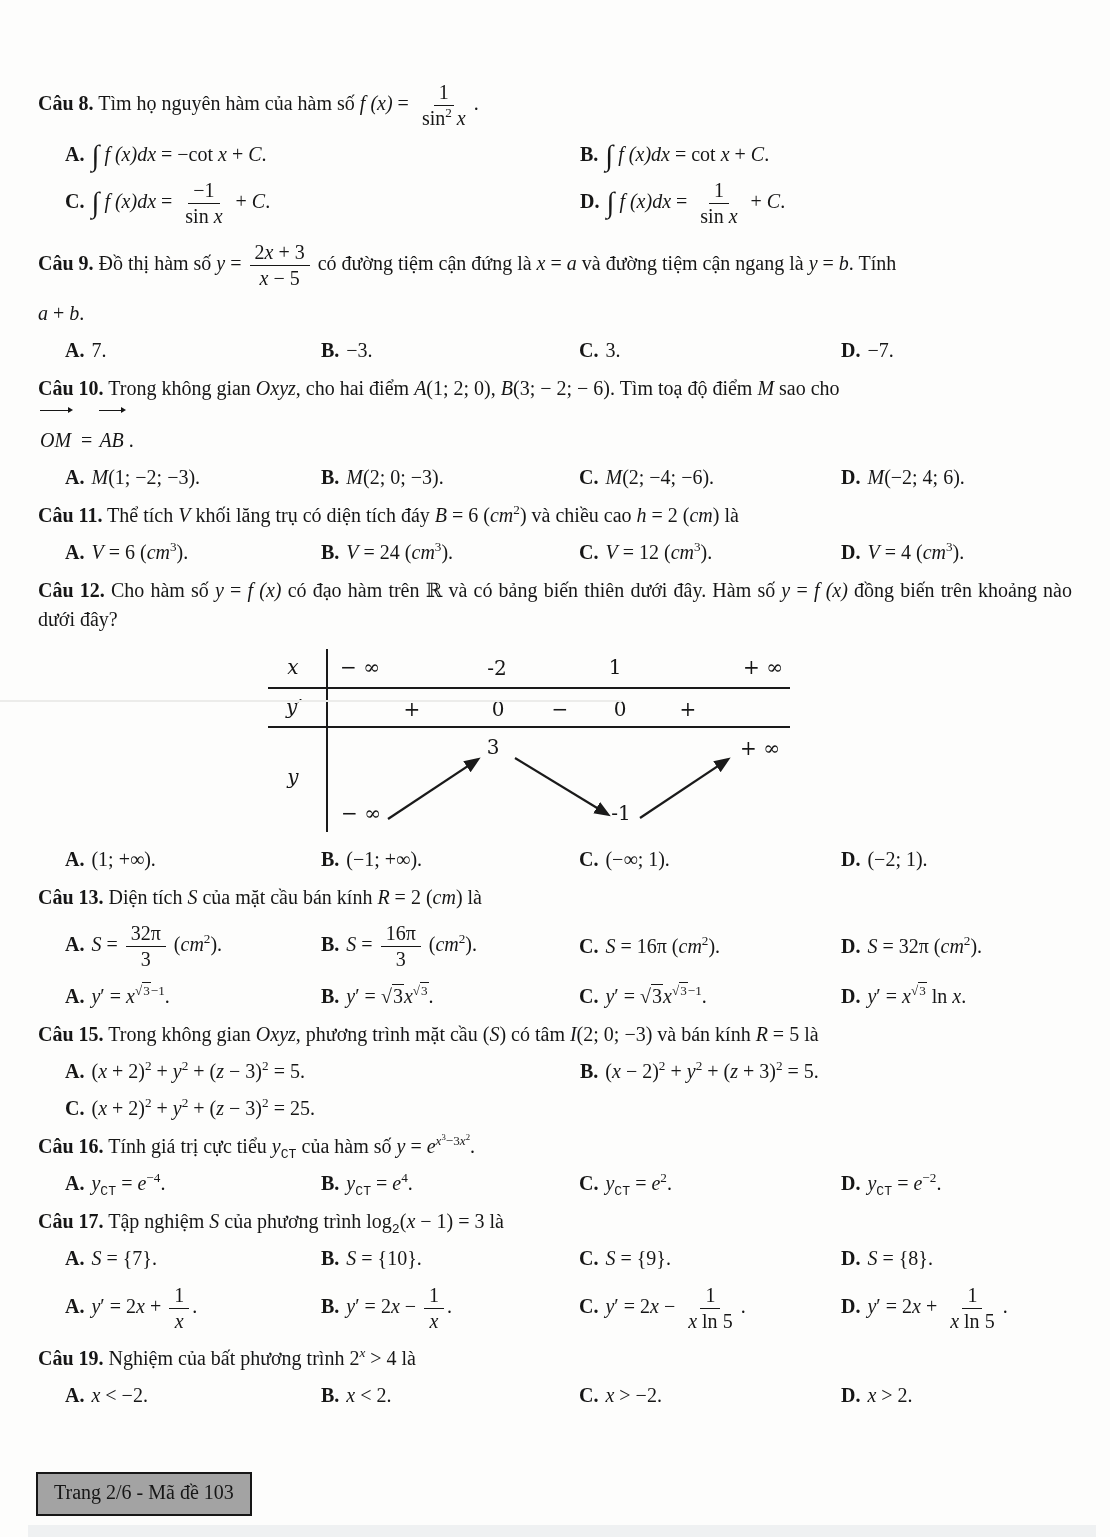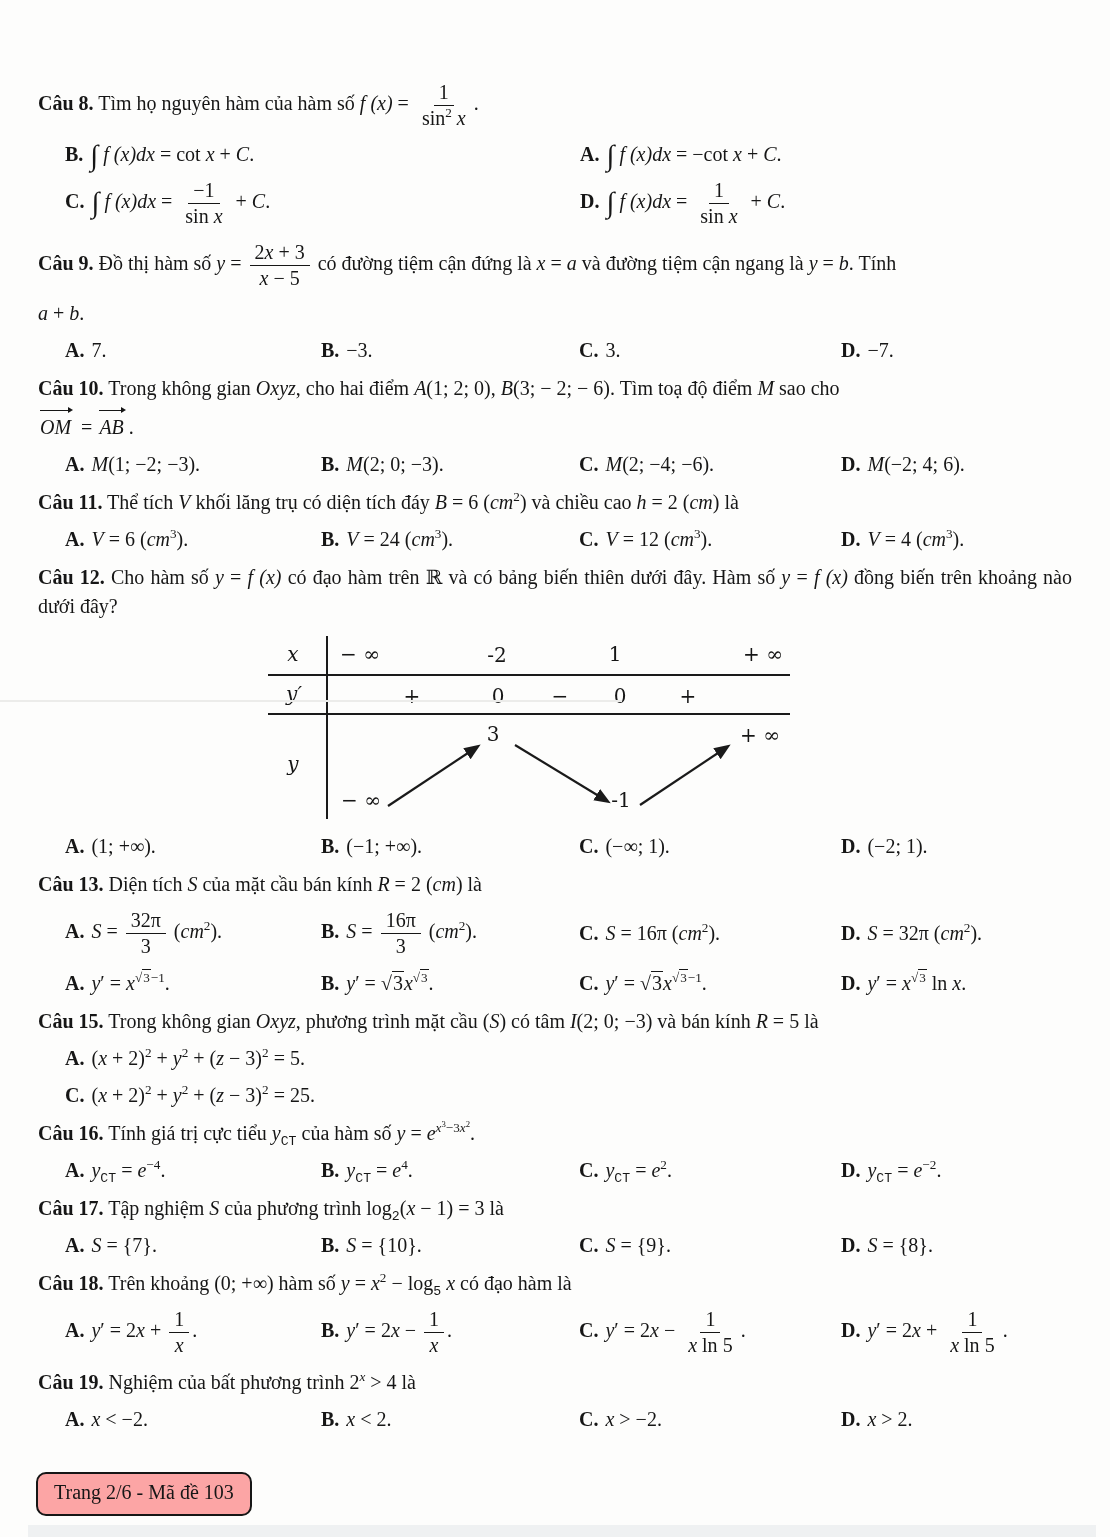--- a/index.html
+++ b/index.html
@@ -23,53 +23,53 @@
   .it{font-style:italic;}
   .rm{font-style:normal;text-align:right;}
   .sup{font-size:0.66em;vertical-align:0.62em;line-height:0;}
   .sub{font-size:0.66em;vertical-align:-0.35em;line-height:0;font-family:Liberation Mono, monospace;}
   .int{font-size:1.45em;line-height:0;vertical-align:-0.13em;}
   .ovl{border-top:1.2px solid #161616;padding:0 1px;}
   .frac{display:inline-flex;flex-direction:column;align-items:center;vertical-align:middle;
         margin:1px 3px;line-height:1.25;text-align:center;}
   .frac .num{padding:0 5px 0;border-bottom:1.5px solid #161616;}
   .frac .den{padding:0 5px 0;}
-  .vec{position:relative;display:inline-block;padding:3px 5px 0 2px;}
+  .vec{position:relative;display:inline-block;padding:16px 5px 0 2px;}
   .vec::before{content:"";position:absolute;top:0;left:2px;right:5px;border-top:1.4px solid #161616;}
   .vec::after{content:"";position:absolute;top:-3.5px;right:0;width:0;height:0;
               border:3.5px solid transparent;border-left:5.5px solid #161616;}
   
   .bbt{position:relative;width:530px;height:190px;margin:13px 0 2px 225px;
        font-size:20px;font-family:"DejaVu Serif","Liberation Serif",serif;}
   .bbt .cell{position:absolute;transform:translate(-50%,-50%);white-space:nowrap;}
   .bbt .lab{font-style:italic;}
   .bbt .vline{position:absolute;left:63px;top:2px;width:1.7px;height:183px;background:#1a1a1a;}
   .bbt .hline{position:absolute;left:5px;width:522px;height:1.8px;background:#1a1a1a;}
   .bbt .hl1{top:40px;}
   .bbt .hl2{top:79px;}
   .bbt svg{position:absolute;left:0;top:0;}
   
   .scan-line{position:absolute;left:0;top:700px;width:56%;height:2px;background:#ececea;}
   .footer-box{position:absolute;left:36px;top:1472px;border:2.5px solid #161616;
-              border-radius:10px;padding:4px 16px 7px;font-size:20px;background:#fca5a5;}
+              border-radius:0;padding:4px 16px 7px;font-size:20px;background:#a3a3a3;}
   .bottom-strip{position:absolute;left:28px;right:14px;bottom:0;height:12px;background:#eff1f2;}
 </style>
 </head>
 <body>
 
 <div id="stage">
   <div id="questions">
       <section class="question">
         <p class="stem"><span class="q-label">Câu 8.</span> <span class="q-text">Tìm họ nguyên hàm của hàm số <span class="it">f (x)</span> = <span class="frac">
               <span class="num">1</span>
               <span class="den"><span class="rm">sin</span><span class="sup">2</span> <span class="it">x</span></span>
             </span>.</span></p>
         <div class="opts opts-2">
+          <div class="opt"><span class="opt-label">A.</span><span class="opt-text"><span class="it"><span class="int">∫</span> f (x)dx</span> = −<span class="rm">cot</span> <span class="it">x</span> + <span class="it">C</span>.</span></div>
           <div class="opt"><span class="opt-label">B.</span><span class="opt-text"><span class="it"><span class="int">∫</span> f (x)dx</span> = <span class="rm">cot</span> <span class="it">x</span> + <span class="it">C</span>.</span></div>
-          <div class="opt"><span class="opt-label">A.</span><span class="opt-text"><span class="it"><span class="int">∫</span> f (x)dx</span> = −<span class="rm">cot</span> <span class="it">x</span> + <span class="it">C</span>.</span></div>
         </div>
         <div class="opts opts-2">
           <div class="opt"><span class="opt-label">C.</span><span class="opt-text"><span class="it"><span class="int">∫</span> f (x)dx</span> = <span class="frac">
                 <span class="num">−1</span>
                 <span class="den"><span class="rm">sin</span> <span class="it">x</span></span>
               </span> + <span class="it">C</span>.</span></div>
           <div class="opt"><span class="opt-label">D.</span><span class="opt-text"><span class="it"><span class="int">∫</span> f (x)dx</span> = <span class="frac">
                 <span class="num">1</span>
                 <span class="den"><span class="rm">sin</span> <span class="it">x</span></span>
               </span> + <span class="it">C</span>.</span></div>
@@ -171,20 +171,21 @@
           <div class="opt"><span class="opt-label">A.</span><span class="opt-text"><span class="it">y</span>′ = <span class="it">x</span><span class="sup">√<span class="ovl">3</span>−1</span>.</span></div>
           <div class="opt"><span class="opt-label">B.</span><span class="opt-text"><span class="it">y</span>′ = √<span class="ovl">3</span><span class="it">x</span><span class="sup">√<span class="ovl">3</span></span>.</span></div>
           <div class="opt"><span class="opt-label">C.</span><span class="opt-text"><span class="it">y</span>′ = √<span class="ovl">3</span><span class="it">x</span><span class="sup">√<span class="ovl">3</span>−1</span>.</span></div>
           <div class="opt"><span class="opt-label">D.</span><span class="opt-text"><span class="it">y</span>′ = <span class="it">x</span><span class="sup">√<span class="ovl">3</span></span> <span class="rm">ln</span> <span class="it">x</span>.</span></div>
         </div>
       </section>
       <section class="question">
         <p class="stem"><span class="q-label">Câu 15.</span> <span class="q-text">Trong không gian <span class="it">Oxyz</span>, phương trình mặt cầu (<span class="it">S</span>) có tâm <span class="it">I</span>(2; 0; −3) và bán kính <span class="it">R</span> = 5 là</span></p>
         <div class="opts opts-2">
           <div class="opt"><span class="opt-label">A.</span><span class="opt-text">(<span class="it">x</span> + 2)<span class="sup">2</span> + <span class="it">y</span><span class="sup">2</span> + (<span class="it">z</span> − 3)<span class="sup">2</span> = 5.</span></div>
+          <div class="opt"><span class="opt-label">B.</span><span class="opt-text">(<span class="it">x</span> − 2)<span class="sup">2</span> + <span class="it">y</span><span class="sup">2</span> + (<span class="it">z</span> + 3)<span class="sup">2</span> = 5.</span></div>
         </div>
         <div class="opts opts-2">
           <div class="opt"><span class="opt-label">C.</span><span class="opt-text">(<span class="it">x</span> + 2)<span class="sup">2</span> + <span class="it">y</span><span class="sup">2</span> + (<span class="it">z</span> − 3)<span class="sup">2</span> = 25.</span></div>
         </div>
       </section>
       <section class="question">
         <p class="stem"><span class="q-label">Câu 16.</span> <span class="q-text">Tính giá trị cực tiểu <span class="it">y</span><span class="sub">CT</span> của hàm số <span class="it">y</span> = <span class="it">e</span><span class="sup"><span class="it">x</span><span class="sup">3</span>−3<span class="it">x</span><span class="sup">2</span></span>.</span></p>
         <div class="opts opts-4">
           <div class="opt"><span class="opt-label">A.</span><span class="opt-text"><span class="it">y</span><span class="sub">CT</span> = <span class="it">e</span><span class="sup">−4</span>.</span></div>
           <div class="opt"><span class="opt-label">B.</span><span class="opt-text"><span class="it">y</span><span class="sub">CT</span> = <span class="it">e</span><span class="sup">4</span>.</span></div>
@@ -195,21 +196,20 @@
       <section class="question">
         <p class="stem"><span class="q-label">Câu 17.</span> <span class="q-text">Tập nghiệm <span class="it">S</span> của phương trình <span class="rm">log</span><span class="sub">2</span>(<span class="it">x</span> − 1) = 3 là</span></p>
         <div class="opts opts-4">
           <div class="opt"><span class="opt-label">A.</span><span class="opt-text"><span class="it">S</span> = {7}.</span></div>
           <div class="opt"><span class="opt-label">B.</span><span class="opt-text"><span class="it">S</span> = {10}.</span></div>
           <div class="opt"><span class="opt-label">C.</span><span class="opt-text"><span class="it">S</span> = {9}.</span></div>
           <div class="opt"><span class="opt-label">D.</span><span class="opt-text"><span class="it">S</span> = {8}.</span></div>
         </div>
       </section>
       <section class="question">
-        <p class="stem"><span class="q-label">Câu 18.</span> <span class="q-text">Trên khoảng (0; +∞) hàm số <span class="it">y</span> = <span class="it">x</span><span class="sup">2</span> − <span class="rm">log</span><span class="sub">5</span> <span class="it">x</span> có đạo hàm là</span></p>
         <div class="opts opts-4">
           <div class="opt"><span class="opt-label">A.</span><span class="opt-text"><span class="it">y</span>′ = 2<span class="it">x</span> + <span class="frac">
                 <span class="num">1</span>
                 <span class="den"><span class="it">x</span></span>
               </span>.</span></div>
           <div class="opt"><span class="opt-label">B.</span><span class="opt-text"><span class="it">y</span>′ = 2<span class="it">x</span> − <span class="frac">
                 <span class="num">1</span>
                 <span class="den"><span class="it">x</span></span>
               </span>.</span></div>
           <div class="opt"><span class="opt-label">C.</span><span class="opt-text"><span class="it">y</span>′ = 2<span class="it">x</span> − <span class="frac">

